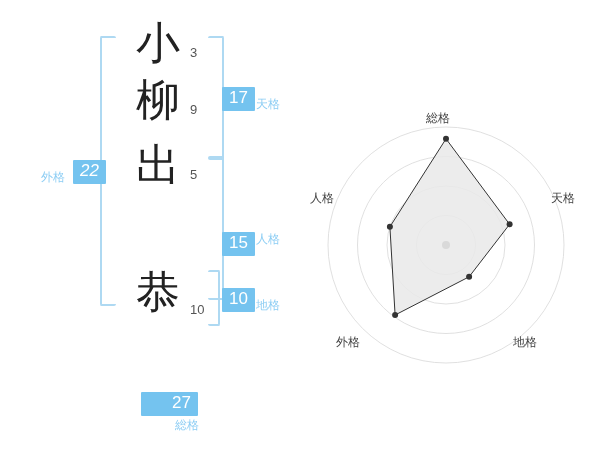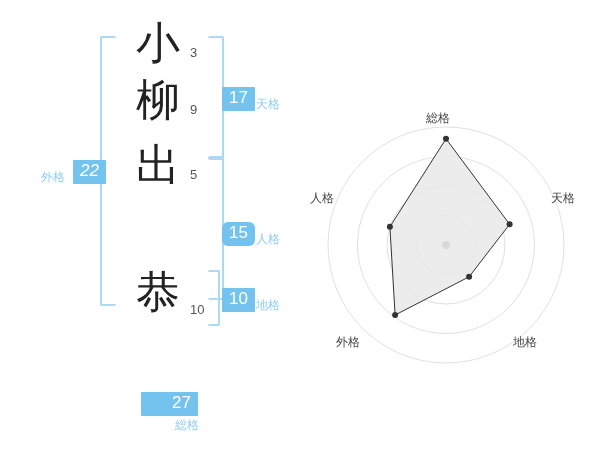--- a/index.html
+++ b/index.html
@@ -103,21 +103,21 @@
 
   <div class="kanji" style="left:128px; top:271px;">恭</div>
   <div class="stroke-num" style="left:190px; top:302px;">10</div>
 
   <div class="badge-label" style="left:41px; top:169px;">外格</div>
   <div class="badge" style="left:73px; top:160px;font-style:italic;">22</div>
 
   <div class="badge" style="left:222px; top:87px;">17</div>
   <div class="badge-label" style="left:256px; top:96px;">天格</div>
 
-  <div class="badge" style="left:222px; top:222px;border-radius:6px;">15</div>
+  <div class="badge" style="left:222px; top:232px;">15</div>
   <div class="badge-label" style="left:256px; top:231px;">人格</div>
 
   <div class="badge" style="left:222px; top:288px;">10</div>
   <div class="badge-label" style="left:256px; top:297px;">地格</div>
 
   <div class="badge" style="left:141px; top:392px;padding-left:31px;">27</div>
   <div class="badge-label" style="left:175px; top:417px;">総格</div>
 
   <div id="radar-wrap">
     <svg id="radar-svg" width="280" height="260" viewBox="0 0 280 260">

